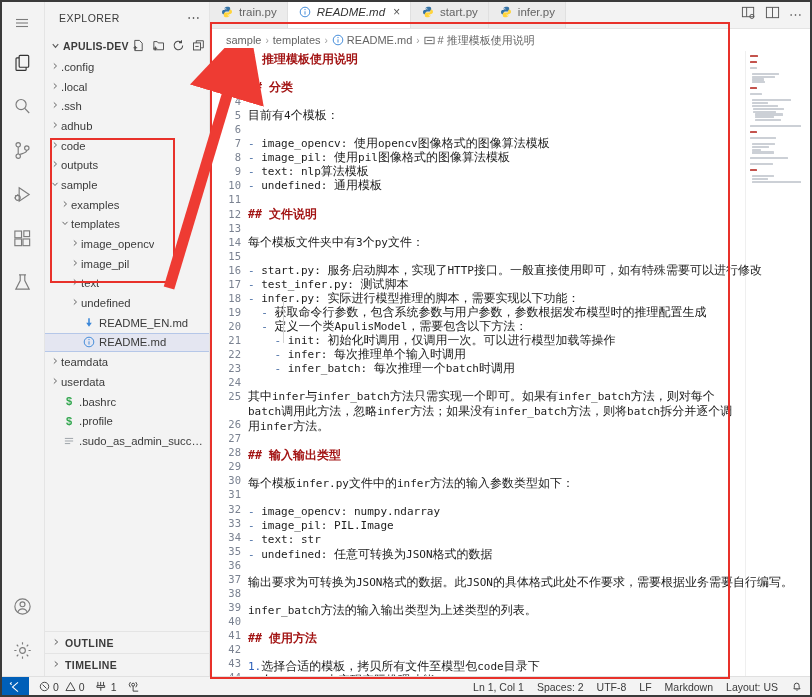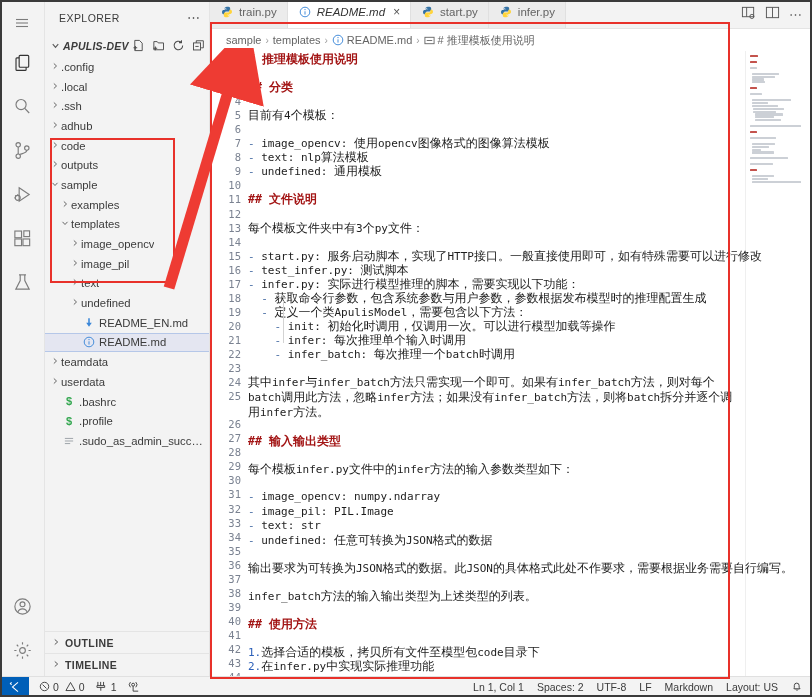--- a/index.html
+++ b/index.html
@@ -69,21 +69,21 @@
   }
   .sidebar-header .dots { color: #3b3b3b; font-size: 13px; letter-spacing:1px; line-height:1;}
   .tree-root-row {
     height: 22px;
     display: flex; align-items: center;
     padding-left: 5px; padding-right: 4px;
     font-weight: bold; font-size: 10.5px;
     letter-spacing: .2px;
   }
   .tree-root-row .chev { width: 13px; color:#5a5a5a; flex:0 0 13px; }
-  .tree-root-row .rname { flex: 1; font-style: italic; }
+  .tree-root-row .rname { flex: 1; }
   .root-actions { display: flex; gap: 7px; align-items: center; color:#4a4a4a; }
   .tree {
     flex: 1;
     overflow: hidden;
     padding-top: 0px;
   }
   .trow {
     height: 19.7px;
     display: flex; align-items: center;
     font-size: 11.3px;
@@ -680,20 +680,21 @@
           </div>
         <div class="code-lines" id="code-lines">
           <div class="indent-guide" style="left:35px; top:250px; height:42px;"></div>
         <div class="cl"><span class="md-h"># <span class="cjk">推理模板使用说明</span></span></div>
             <div class="cl">&nbsp;</div>
             <div class="cl"><span class="md-h">## <span class="cjk">分类</span></span></div>
             <div class="cl">&nbsp;</div>
             <div class="cl"><span class="cjk">目前有</span>4<span class="cjk">个模板：</span></div>
             <div class="cl">&nbsp;</div>
             <div class="cl"><span class="bullet">-</span> image_opencv: <span class="cjk">使用</span>opencv<span class="cjk">图像格式的图像算法模板</span></div>
+            <div class="cl"><span class="bullet">-</span> image_pil: <span class="cjk">使用</span>pil<span class="cjk">图像格式的图像算法模板</span></div>
             <div class="cl"><span class="bullet">-</span> text: nlp<span class="cjk">算法模板</span></div>
             <div class="cl"><span class="bullet">-</span> undefined: <span class="cjk">通用模板</span></div>
             <div class="cl">&nbsp;</div>
             <div class="cl"><span class="md-h">## <span class="cjk">文件说明</span></span></div>
             <div class="cl">&nbsp;</div>
             <div class="cl"><span class="cjk">每个模板文件夹中有</span>3<span class="cjk">个</span>py<span class="cjk">文件：</span></div>
             <div class="cl">&nbsp;</div>
             <div class="cl"><span class="bullet">-</span> start.py: <span class="cjk">服务启动脚本，实现了</span>HTTP<span class="cjk">接口。一般直接使用即可，如有特殊需要可以进行修改</span></div>
             <div class="cl"><span class="bullet">-</span> test_infer.py: <span class="cjk">测试脚本</span></div>
             <div class="cl"><span class="bullet">-</span> infer.py: <span class="cjk">实际进行模型推理的脚本，需要实现以下功能：</span></div>

